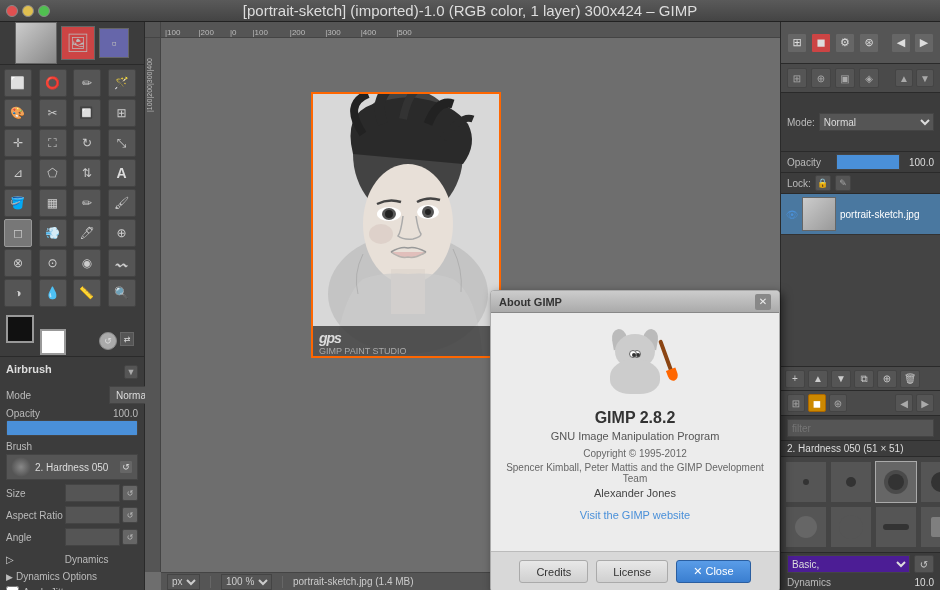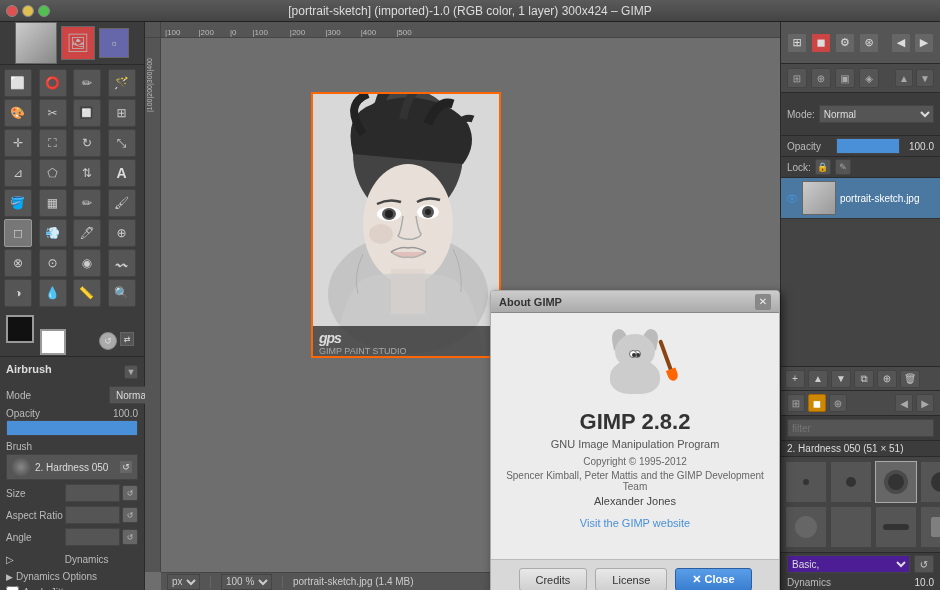--- a/index.html
+++ b/index.html
@@ -281,21 +281,21 @@
 
     
     #layers-header {
       display: flex; align-items: center; justify-content: space-between;
       padding: 4px 6px;
       background: #4a4a4a;
       border-bottom: 1px solid #2a2a2a;
     }
     .mode-row {
       display: flex; align-items: center;
-      padding: 12px 6px;
+      padding: 20px 6px;
       border-bottom: 1px solid #2a2a2a;
     }
     .mode-label { font-size: 10px; color: #bbb; margin-right: 4px; }
     .mode-combo {
       flex: 1; background: #555; border: 1px solid #444;
       color: #ddd; font-size: 10px; height: 18px;
     }
     .opacity-row {
       display: flex; align-items: center;
       padding: 2px 6px;
@@ -540,21 +540,21 @@
     .wilber-paintbrush::after {
       content: '';
       position: absolute;
       bottom: -8px; left: -3px;
       width: 10px; height: 12px;
       background: #ff6600;
       border-radius: 0 0 50% 50%;
     }
 
     .about-app-name {
-      font-size: 22px; font-weight: bold;
+      font-size: 16px; font-weight: bold;
       color: #333; margin-bottom: 3px;
     }
     .about-subtitle {
       font-size: 11px; color: #555; margin-bottom: 6px;
     }
     .about-copyright {
       font-size: 10px; color: #666; margin-bottom: 3px;
     }
     .about-author {
       font-size: 11px; color: #444; margin-bottom: 10px;
@@ -582,21 +582,20 @@
       color: #333;
     }
     .about-btn-license {
       background: linear-gradient(to bottom, #e8e8e8, #d0d0d0);
       color: #333;
     }
     .about-btn-close {
       background: linear-gradient(to bottom, #5a9de8, #3a7ed0);
       color: #fff;
       border-color: #2a5ea0;
-      font-weight: bold;
     }
 
     
     .ruler-h-content {
       display: flex;
       height: 100%;
       align-items: flex-end;
       padding-left: 4px;
     }
 
@@ -626,21 +625,21 @@
   </style>
 </head>
 <body>
 
 <div id="title-bar">
   <div class="window-controls">
     <div class="win-btn close"></div>
     <div class="win-btn min"></div>
     <div class="win-btn max"></div>
   </div>
-  <span style="font-size:12px;color:#ddd;">[portrait-sketch] (imported)-1.0 (RGB color, 1 layer) 300x424 – GIMP</span>
+  <span style="font-size:15px;color:#ddd;">[portrait-sketch] (imported)-1.0 (RGB color, 1 layer) 300x424 – GIMP</span>
 </div>
 
 <div id="main-layout">
 
   <div id="toolbox">
 
     <div id="toolbox-top">
       <div class="tool-preview-area">
         <div class="tool-thumb" style="width:42px;height:42px;background:#888;border:1px solid #666;overflow:hidden;position:relative;">
           <div style="width:100%;height:100%;background:linear-gradient(135deg,#ccc,#888);"></div>

